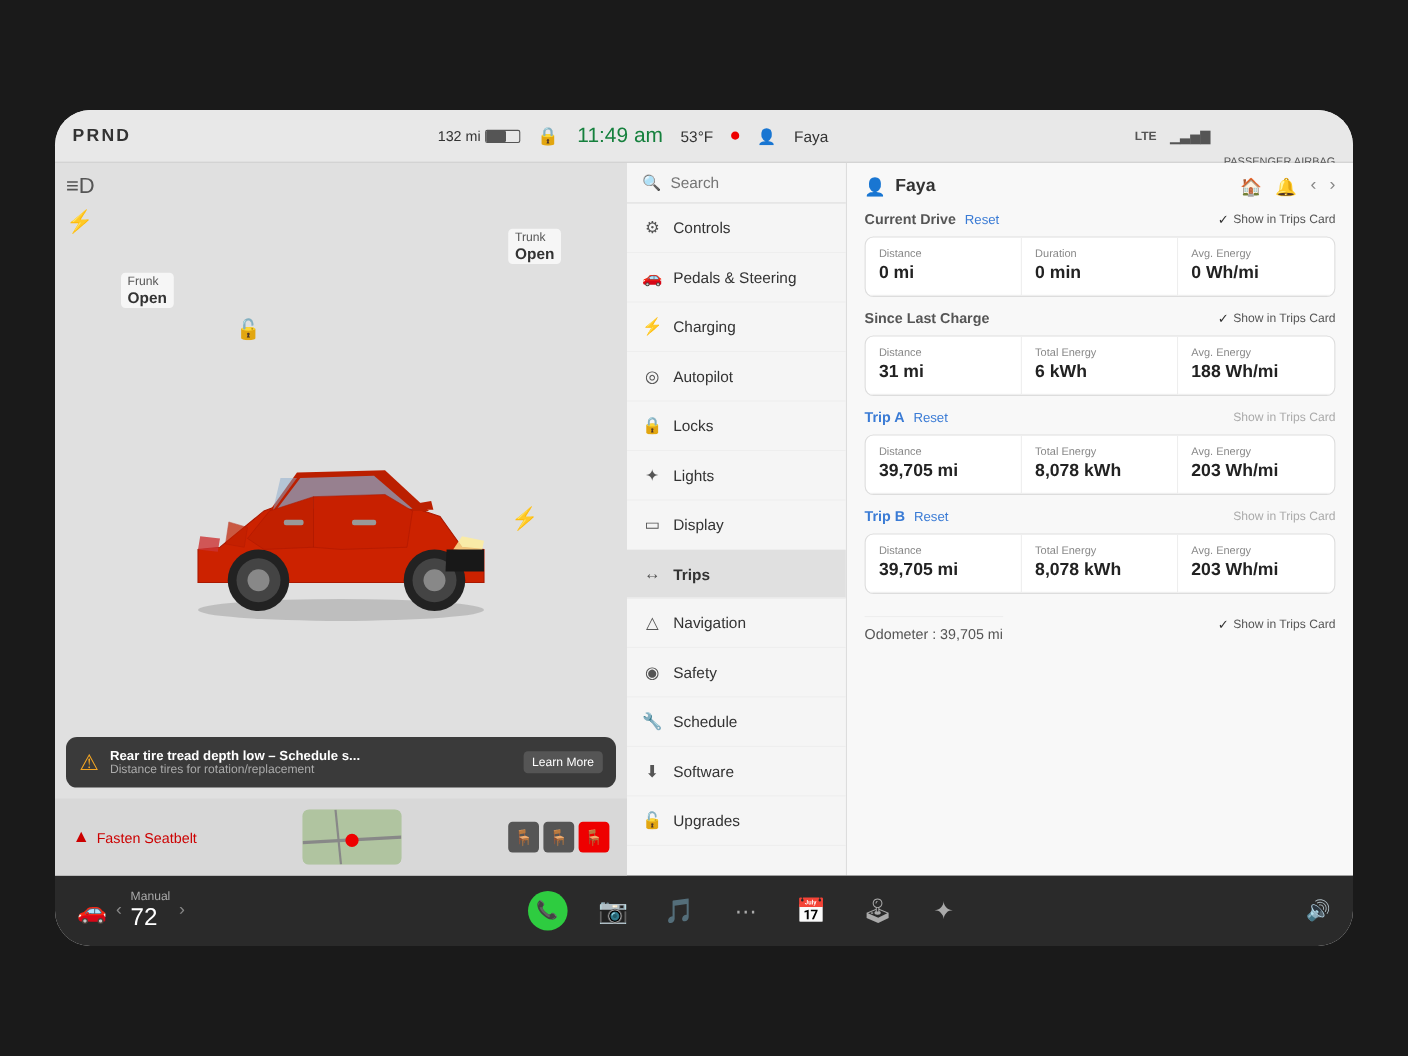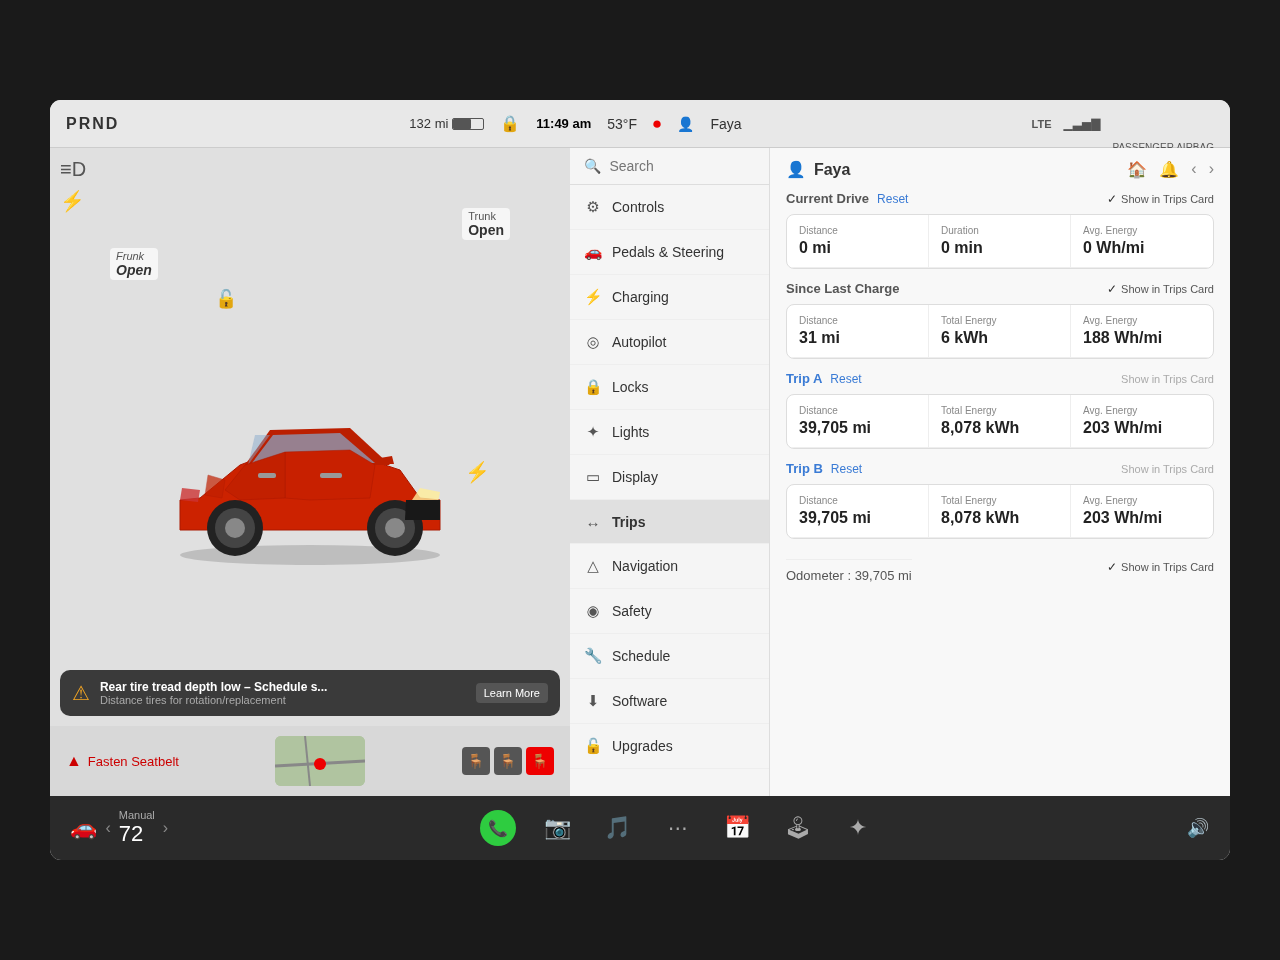--- a/index.html
+++ b/index.html
@@ -10,21 +10,21 @@
       align-items: center;
       width: 1280px;
       height: 960px;
       overflow: hidden;
       font-family: -apple-system, BlinkMacSystemFont, 'Helvetica Neue', sans-serif;
     }
     .screen-wrapper {
       width: 1180px;
       height: 760px;
       background: #f0f0f0;
-      border-radius: 11px;
+      border-radius: 32px;
       overflow: hidden;
       position: relative;
       display: flex;
       flex-direction: column;
     }
     
     .status-bar {
       background: #e8e8e8;
       height: 48px;
       display: flex;
@@ -92,21 +92,21 @@
       overflow: hidden;
     }
     .door-label {
       position: absolute;
       font-size: 12px;
       color: #333;
       background: rgba(255,255,255,0.7);
       padding: 2px 6px;
       border-radius: 4px;
     }
-    .frunk-label { top: 100px; left: 60px; font-style: italic; }
+    .frunk-label { top: 100px; left: 60px; }
     .trunk-label { top: 60px; right: 60px; }
     .label-title { font-size: 11px; color: #555; }
     .label-value { font-size: 14px; font-weight: 600; color: #333; }
     
     .warning-notification {
       position: absolute;
       bottom: 80px;
       left: 10px;
       right: 10px;
       background: rgba(40, 40, 40, 0.9);
@@ -440,21 +440,21 @@
   <div class="status-bar">
     <span class="prnd">PRND</span>
     <div class="status-center">
       <div class="battery-indicator">
         <span style="font-size:13px;color:#333;font-weight:500;">132 mi</span>
         <div class="battery-bar">
             <div class="battery-fill"></div>
           </div>
       </div>
       <span style="font-size:16px;color:#555;">🔒</span>
-      <span style="font-size:13px;font-weight:700;color:#000000;">11:49 am</span>
+      <span style="font-size:19px;font-weight:400;color:#15803d;">11:49 am</span>
       <span style="font-size:14px;color:#333;">53°F</span>
       <span style="color:#e00;font-size:16px;">⏺</span>
       <span style="font-size:14px;">👤</span>
       <span style="font-size:14px;font-weight:500;color:#333;">Faya</span>
     </div>
     <div class="status-right">
       <span class="lte-indicator">LTE</span>
       <span style="font-size:12px;color:#555;">▁▃▅▇</span>
       <span style="font-size:10px;color:#555;text-align:right;line-height:1.2;margin-top:48px;">PASSENGER AIRBAG</span>
     </div>

